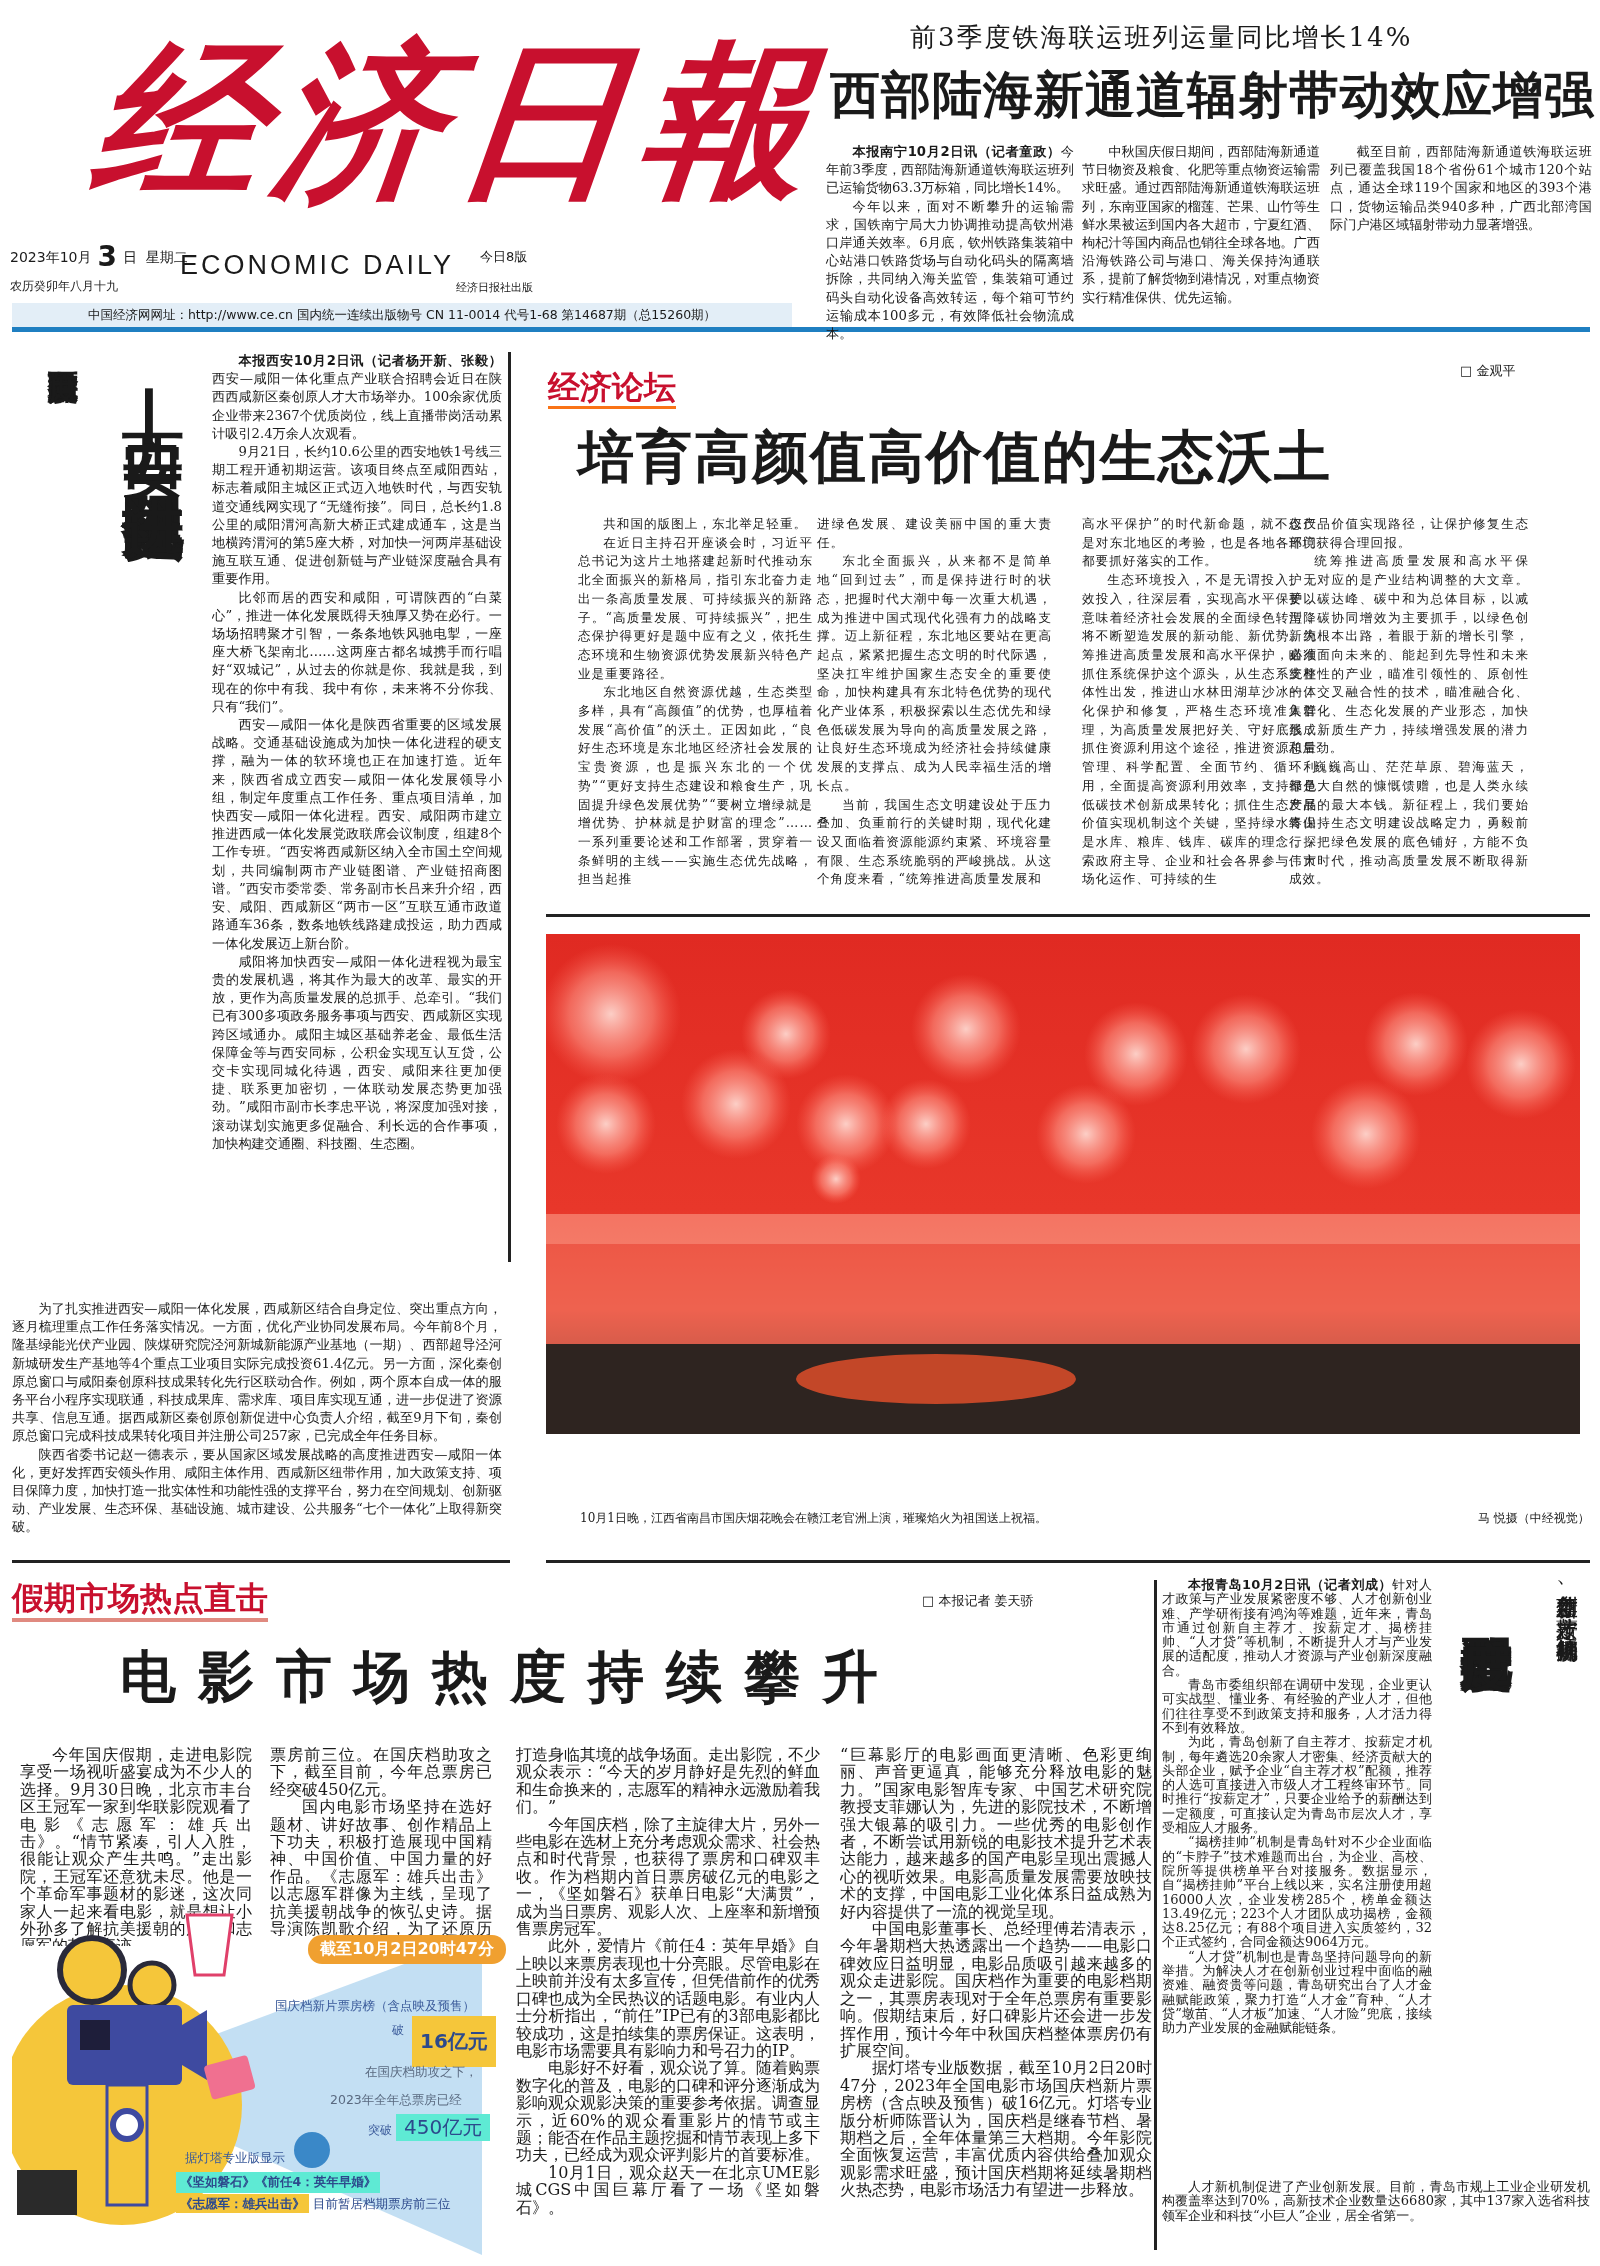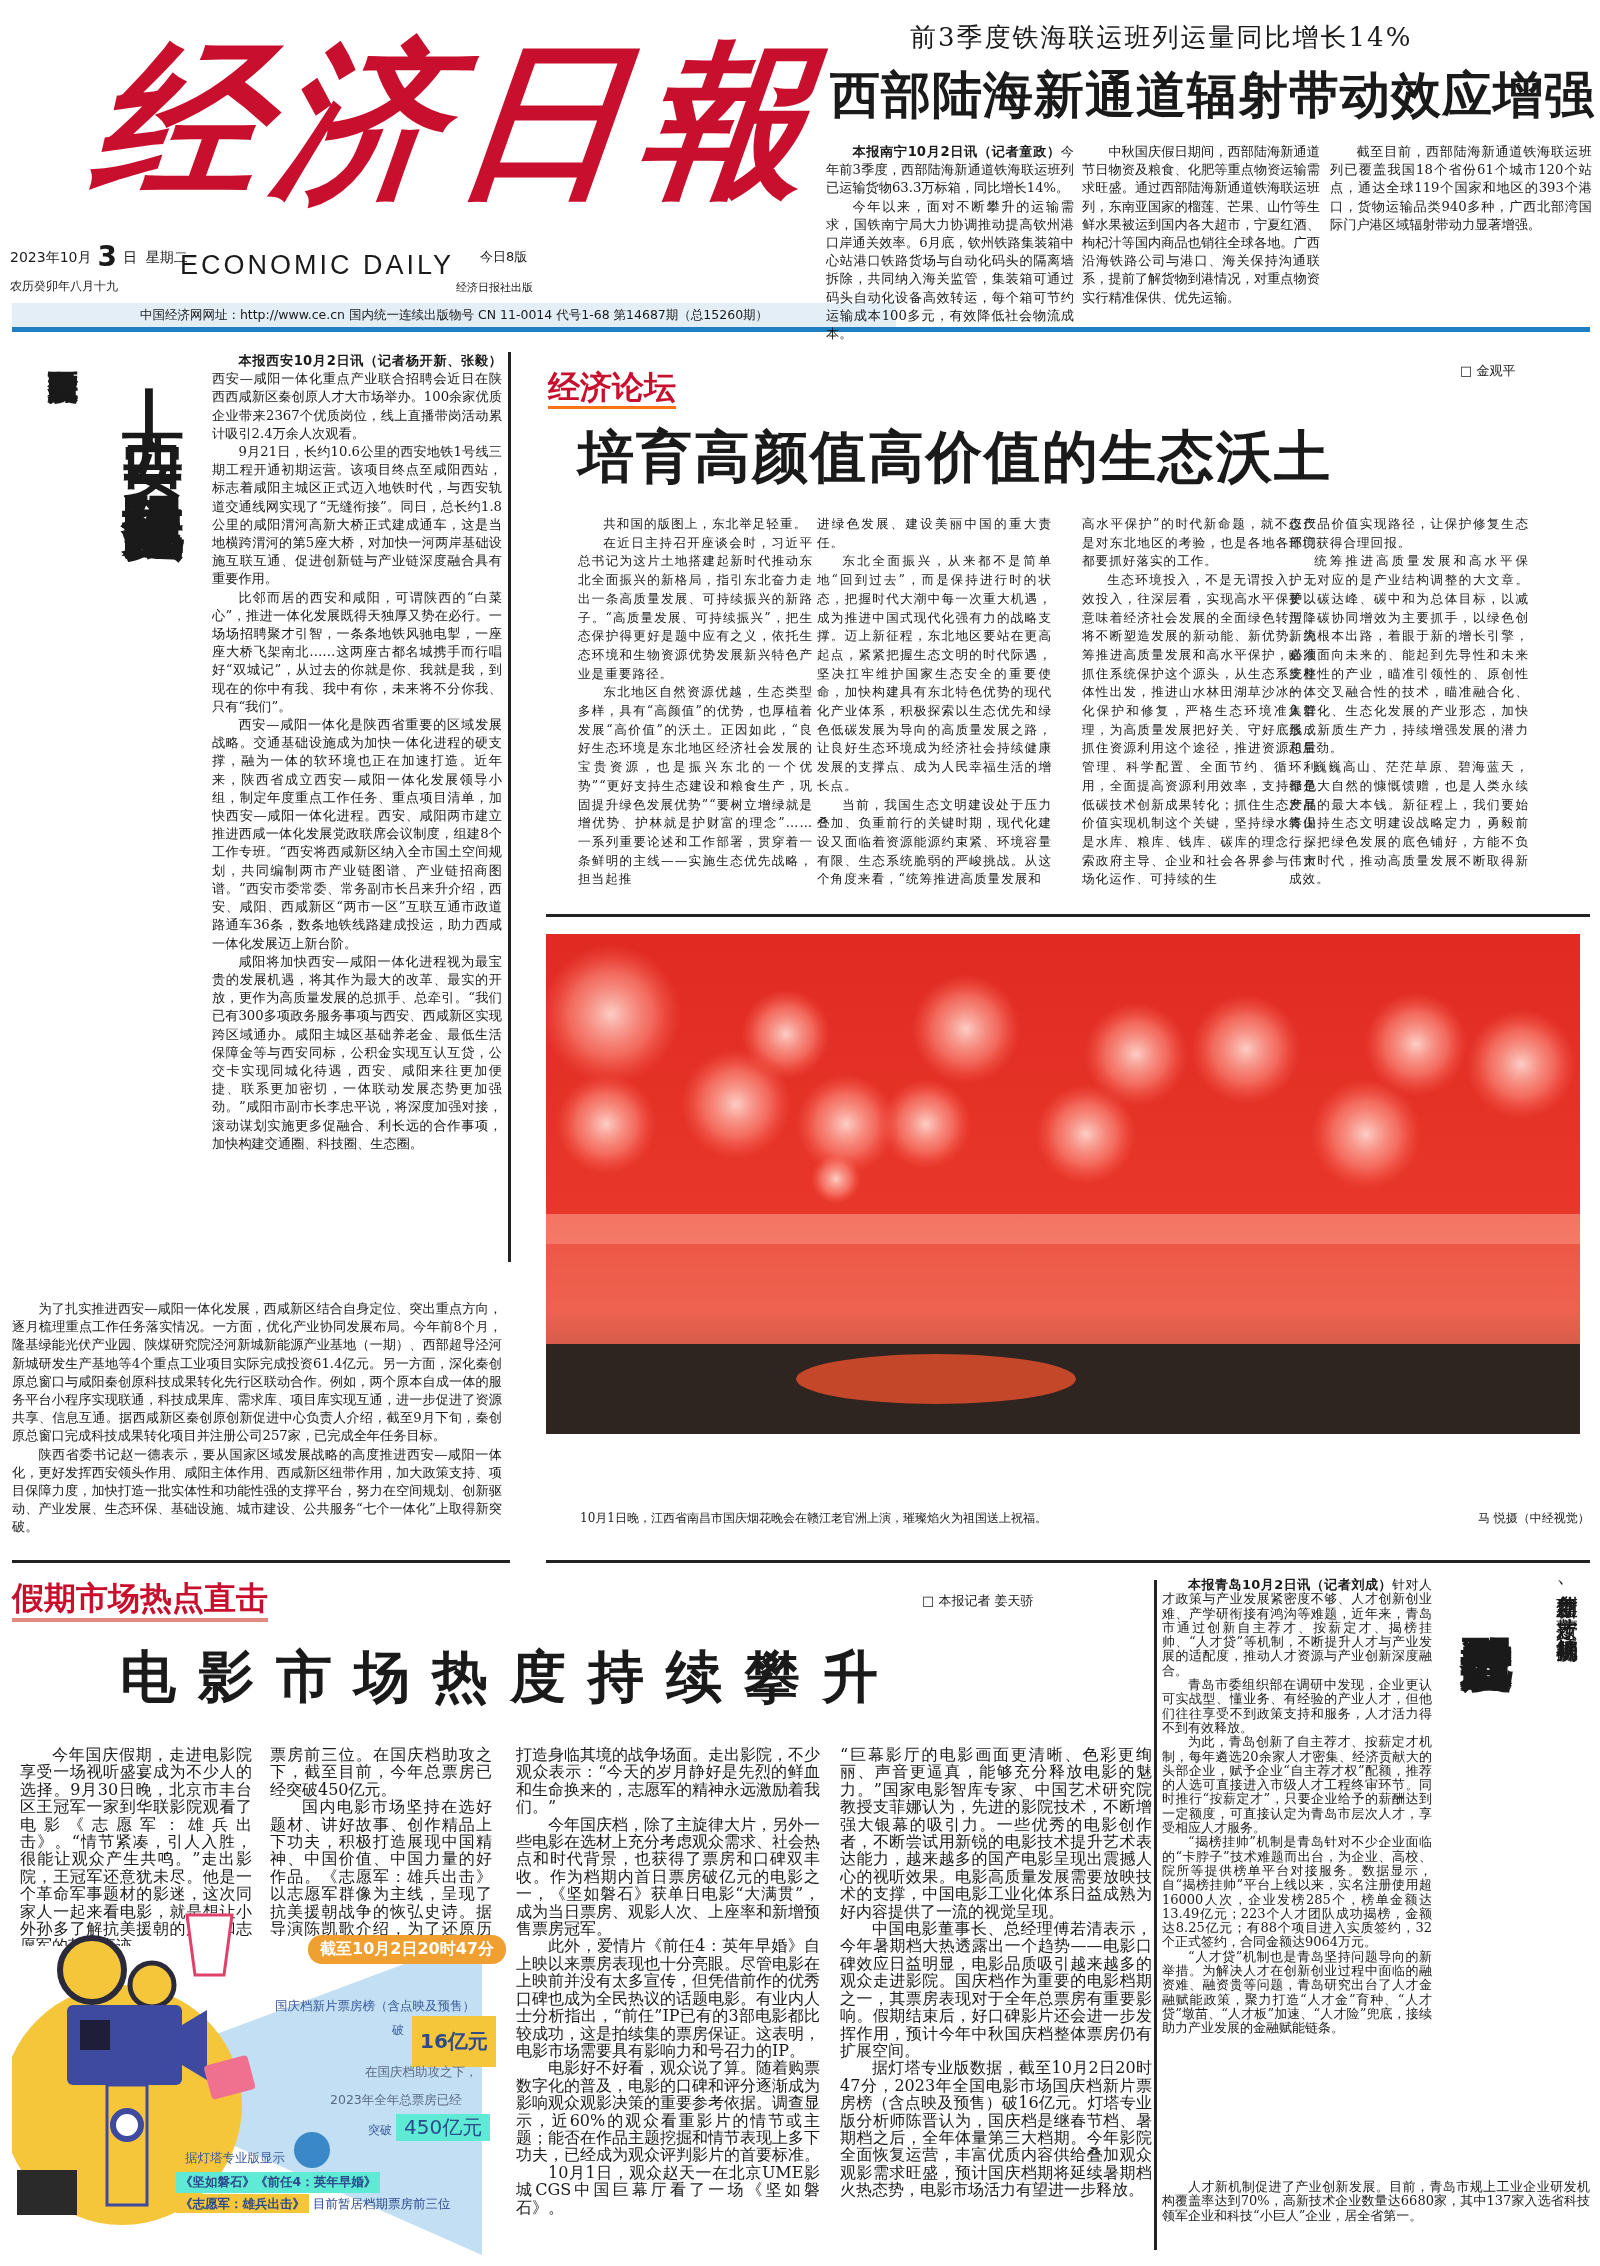--- a/index.html
+++ b/index.html
@@ -10,21 +10,21 @@
   
   #masthead-logo { left: 95px; top: 18px; width: 640px; height: 205px; color: #c8102e;
     font-family: "DejaVu Serif", serif; font-size: 168px; font-weight: bold; font-style: italic;
     letter-spacing: 14px; line-height: 205px; white-space: nowrap; transform: skewX(-6deg); }
   #date-line { left: 10px; top: 240px; font-size: 14px; font-family: "DejaVu Sans", sans-serif; }
   #date-line .big { font-size: 28px; font-weight: bold; vertical-align: -4px; margin: 0 6px; }
   #lunar-line { left: 10px; top: 278px; font-size: 12px; }
   #english-title { left: 180px; top: 250px; font-size: 27px; letter-spacing: 3px; font-family: "Liberation Sans", sans-serif; }
   #edition-count { left: 480px; top: 248px; font-size: 13px; font-family: "DejaVu Sans", sans-serif; }
   #publisher { left: 456px; top: 280px; font-size: 11px; }
-  #info-bar { left: 12px; top: 303px; width: 884px; height: 24px; background: #e3eef7;
+  #info-bar { left: 12px; top: 303px; width: 780px; height: 24px; background: #e3eef7;
     font-size: 12.5px; font-family: "DejaVu Sans", sans-serif; line-height: 24px; text-align: center; }
   #blue-rule { left: 12px; top: 327px; width: 1578px; height: 5px; background: #1f7fc1; }
 
   
   #lead-kicker { left: 910px; top: 20px; font-size: 26px; letter-spacing: 2px; }
   #lead-headline { left: 830px; top: 62px; font-size: 50px; font-weight: bold; letter-spacing: 1px; white-space: nowrap; }
   .col { position: absolute; font-size: 13.2px; line-height: 18.2px; text-align: justify; }
   .col p { text-indent: 2em; }
   .col b { font-family: "DejaVu Sans", sans-serif; }
 

